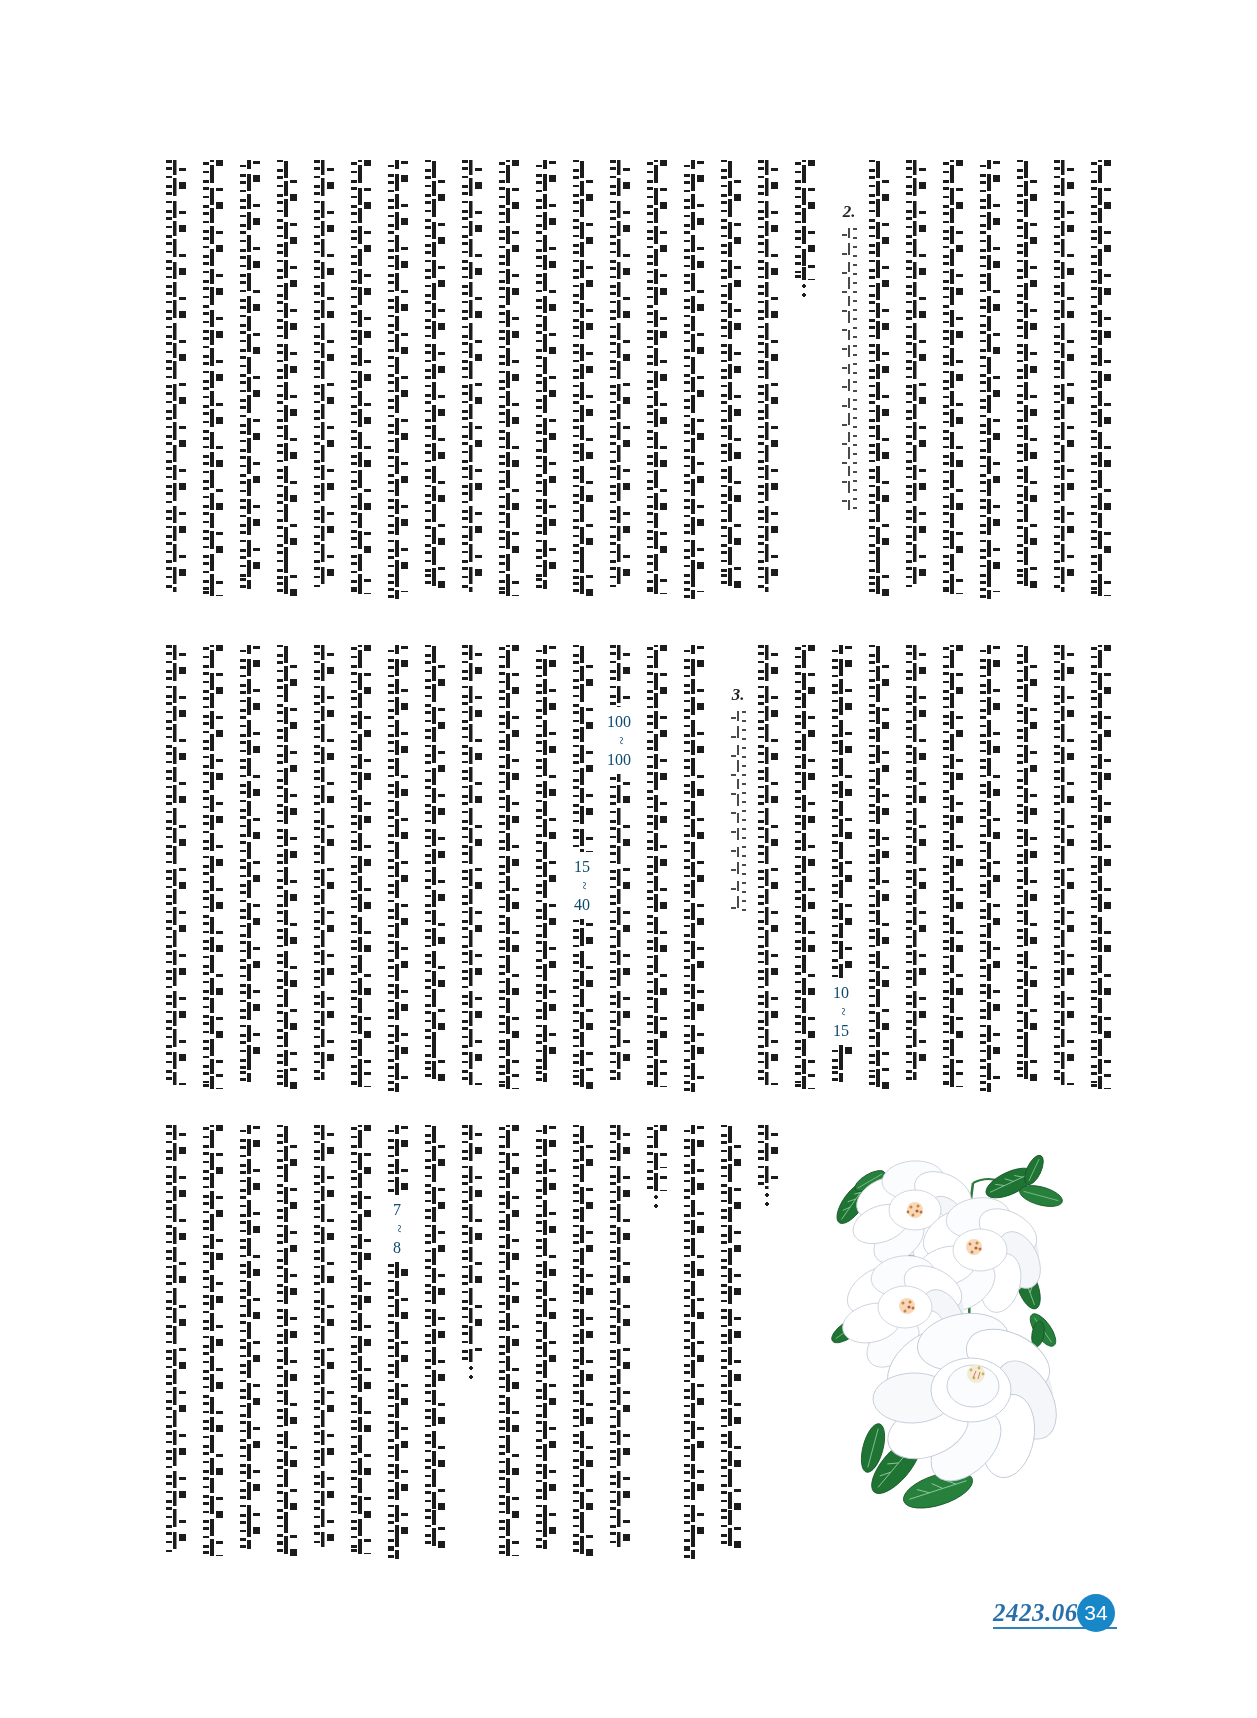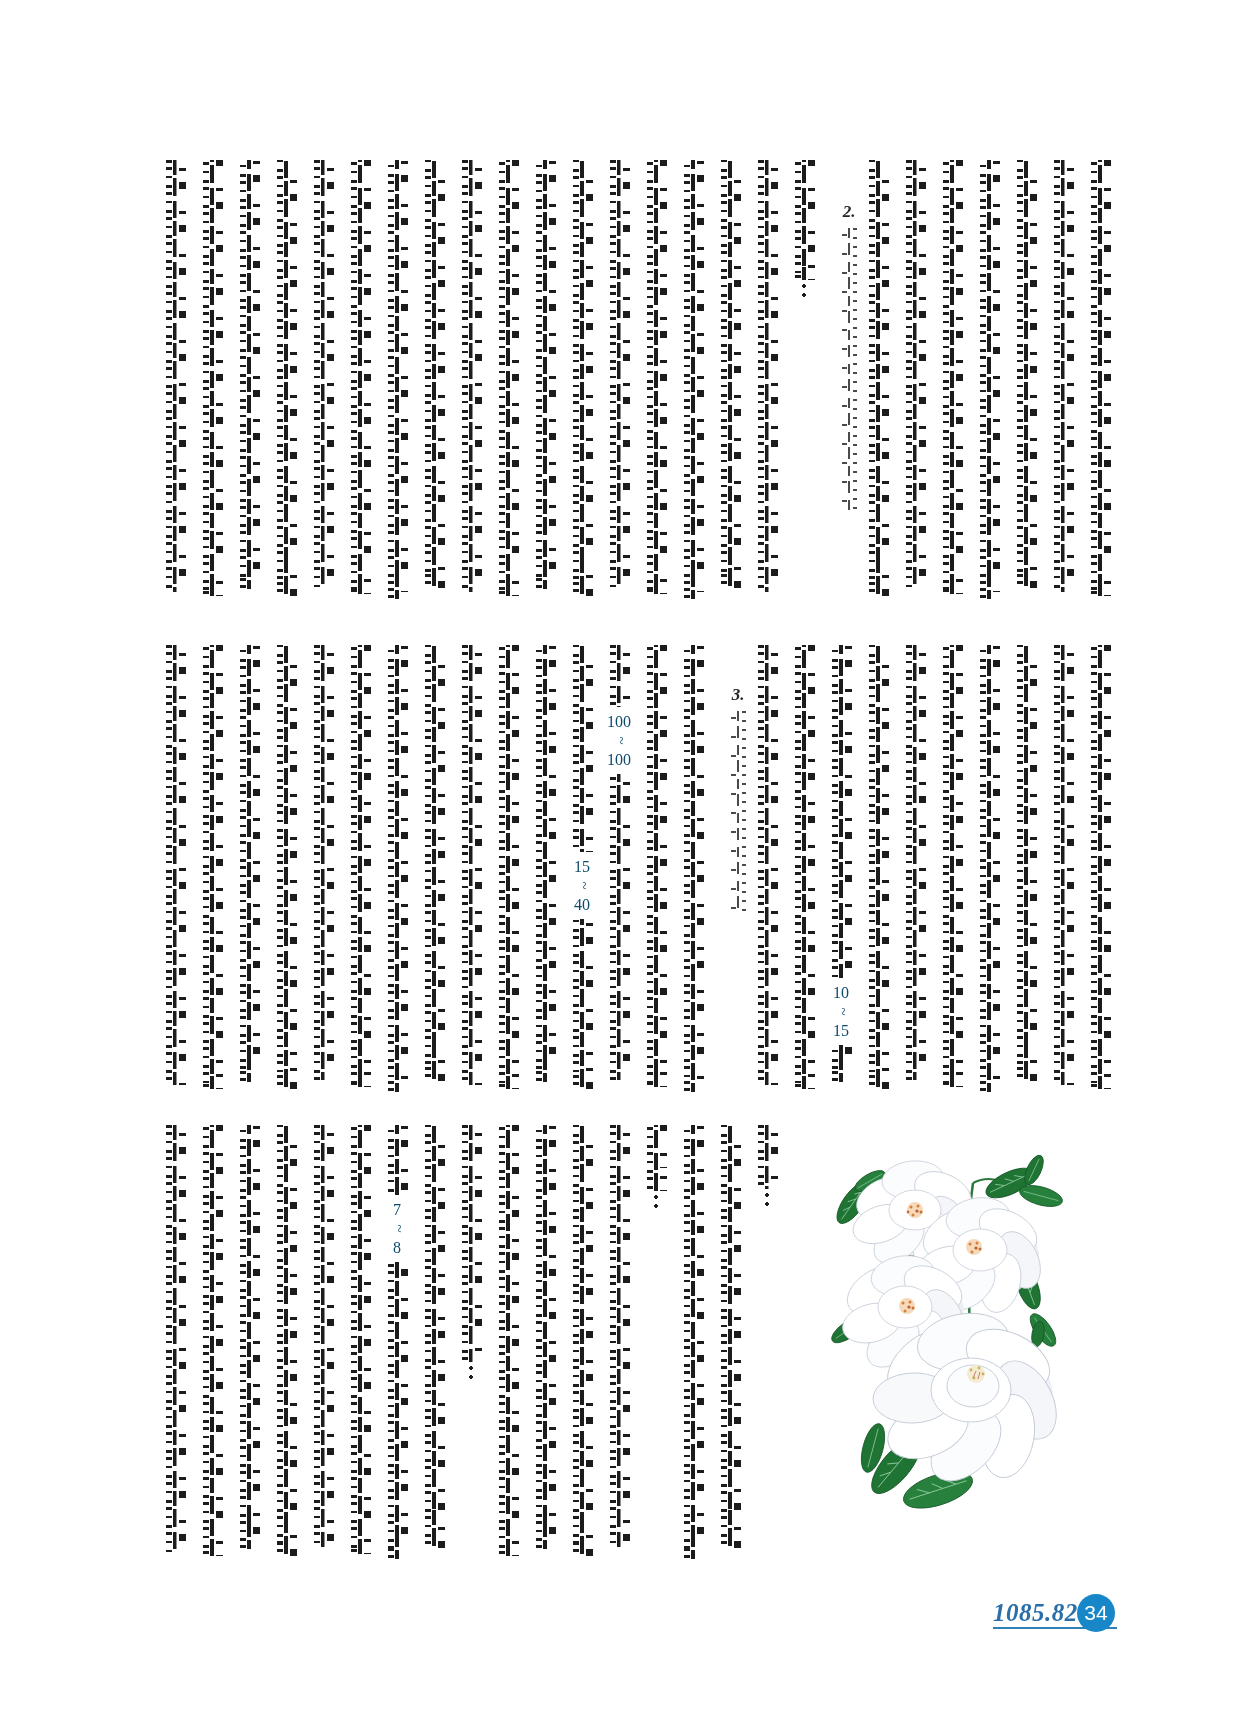--- a/index.html
+++ b/index.html
@@ -322,19 +322,19 @@
           <circle cx="156" cy="230" r="1.4" fill="#c8b25a"></circle>
         <circle cx="160" cy="236" r="1.4" fill="#c8b25a"></circle>
           <circle cx="151" cy="240" r="1.4" fill="#c8b25a"></circle>
         <path d="M150 240 L153 233 M155 241 L157 234" stroke="#cf7a6a" stroke-width="1" fill="none"></path>
       </g>
     </g>
   </svg>
 
   <div class="footer">
     <div class="rule"></div>
-    <div class="issue">1085.82</div>
+    <div class="issue">2423.06</div>
     <div class="badge">
       <span>34</span>
     </div>
   </div>
 
 </div>
 
 </body></html>

